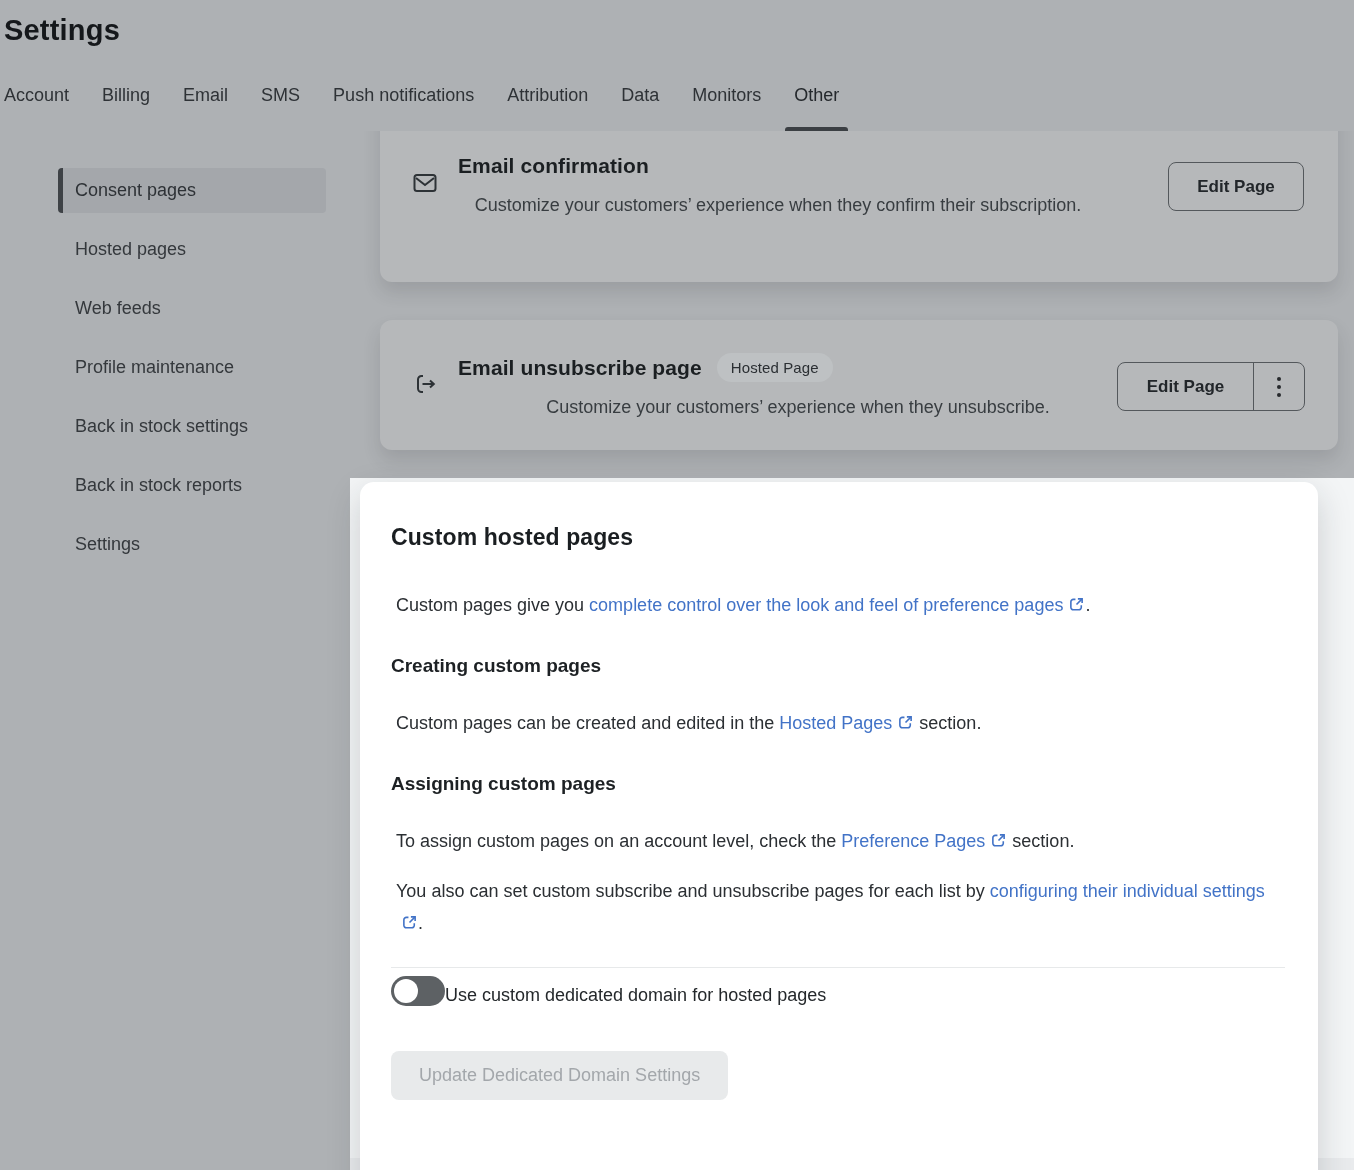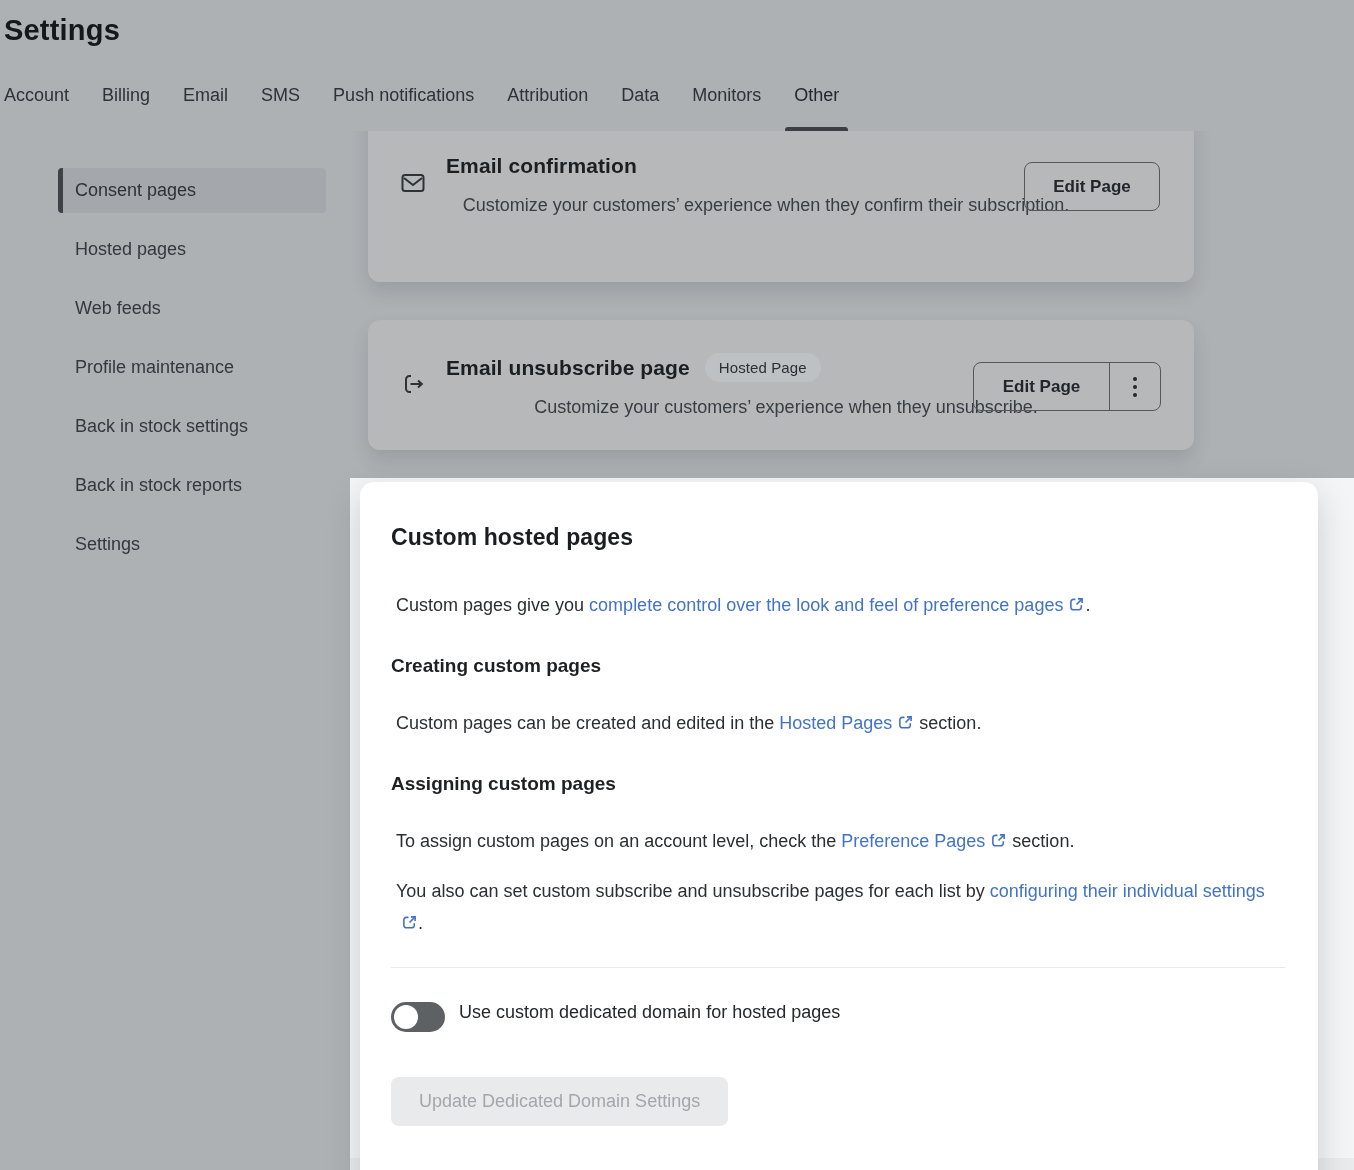--- a/index.html
+++ b/index.html
@@ -12,21 +12,21 @@
   html,body{background:#ddd;}
   body{font-family:"Liberation Sans","DejaVu Sans",sans-serif;}
   .stage{position:relative;width:1354px;height:1170px;overflow:hidden;background:var(--page-light);}
 
   
   .overlay-top{position:absolute;left:0;top:0;width:1354px;height:478px;background:var(--overlay-gray);}
   .overlay-left{position:absolute;left:0;top:478px;width:350px;height:692px;background:var(--overlay-gray);}
   .bottom-strip{position:absolute;left:350px;right:0;bottom:0;height:12px;background:#e9ebed;}
 
   
-  .gcard{position:absolute;left:368px;width:826px;background:var(--card-gray);border-radius:12px;
+  .gcard{position:absolute;left:380px;width:958px;background:var(--card-gray);border-radius:12px;
          box-shadow:0 10px 18px rgba(40,44,48,.14);}
   .gcard.card1{top:86px;height:196px;}
   .gcard.card2{top:320px;height:130px;}
   .gcard .gicon{position:absolute;left:33px;color:#2d3236;}
   .card1 .gicon{top:86px;}
   .card2 .gicon{top:51px;}
   .gcard-title{position:absolute;left:78px;font-size:21px;font-weight:700;color:#1b1f22;letter-spacing:.1px;}
   .card1 .gcard-title{top:68px;}
   .card2 .gcard-title{top:33px;display:flex;align-items:center;gap:15px;}
   .gcard-desc{position:absolute;left:78px;width:640px;font-size:18px;line-height:31px;color:#383d41;text-align:center;}
@@ -67,21 +67,21 @@
   
   .wcard{position:absolute;left:360px;top:482px;width:958px;height:833px;background:#fff;
          border-radius:14px;box-shadow:0 12px 34px rgba(30,34,40,.18);
          padding:42px 33px 0 31px;color:#24282c;}
   .wcard h2{font-size:23px;font-weight:700;color:#1a1e21;margin:0 0 38px;letter-spacing:.1px;}
   .wcard h3{font-size:19px;font-weight:700;color:#1d2124;margin:34px 0 30px;}
   .wcard p{font-size:18px;line-height:32px;color:#2b2f33;margin:0 5px 18px;max-width:884px;}
   a.link{color:var(--link-blue);text-decoration:none;cursor:pointer;}
   .ext-icon{width:17px;height:17px;vertical-align:-2px;margin-left:5px;}
   .hr{border:none;border-top:1px solid var(--divider);margin:28px 0 0;}
-  .toggle-row{display:flex;align-items:flex-start;gap:14px;margin-top:34px;}
+  .toggle-row{display:flex;align-items:flex-end;margin-top:8px;}
   .toggle{position:relative;width:54px;height:30px;border-radius:15px;background:var(--toggle-track);
           cursor:pointer;flex:none;}
   .toggle .knob{position:absolute;left:3px;top:3px;width:24px;height:24px;border-radius:50%;background:#fff;}
   .toggle-label{font-size:18px;color:#24282b;}
   .update-btn{margin-top:45px;height:49px;padding:0 28px;border:none;border-radius:8px;
           background:var(--btn-disabled-bg);color:var(--btn-disabled-text);font-size:18px;font-weight:500;
           font-family:"Liberation Sans","DejaVu Sans",sans-serif;cursor:not-allowed;}
 </style>
 </head>
 <body>

